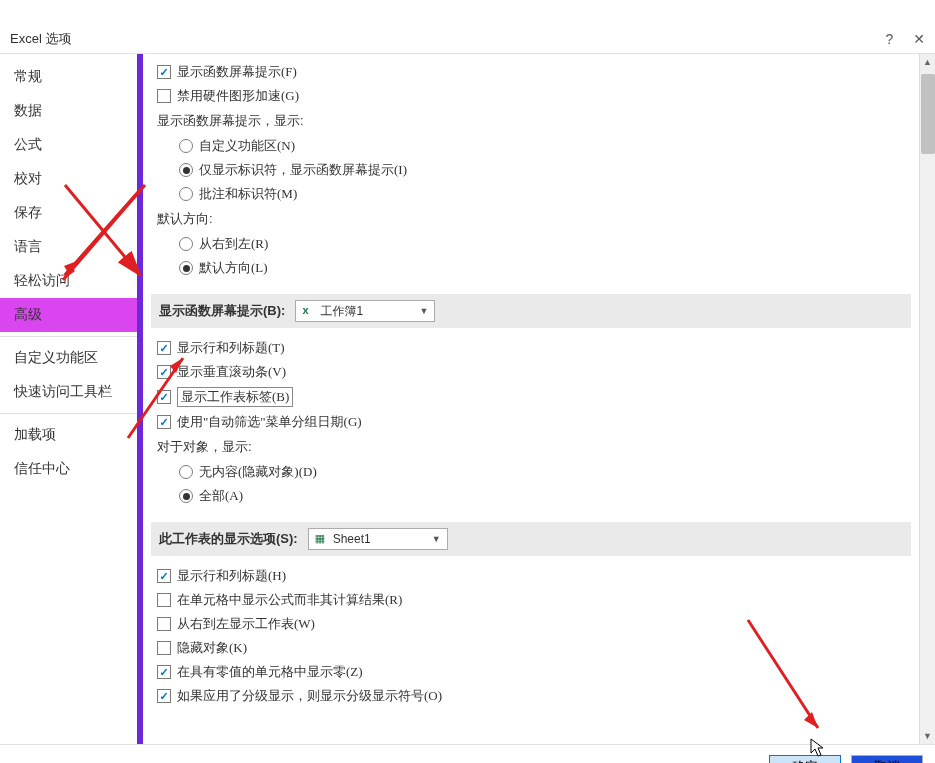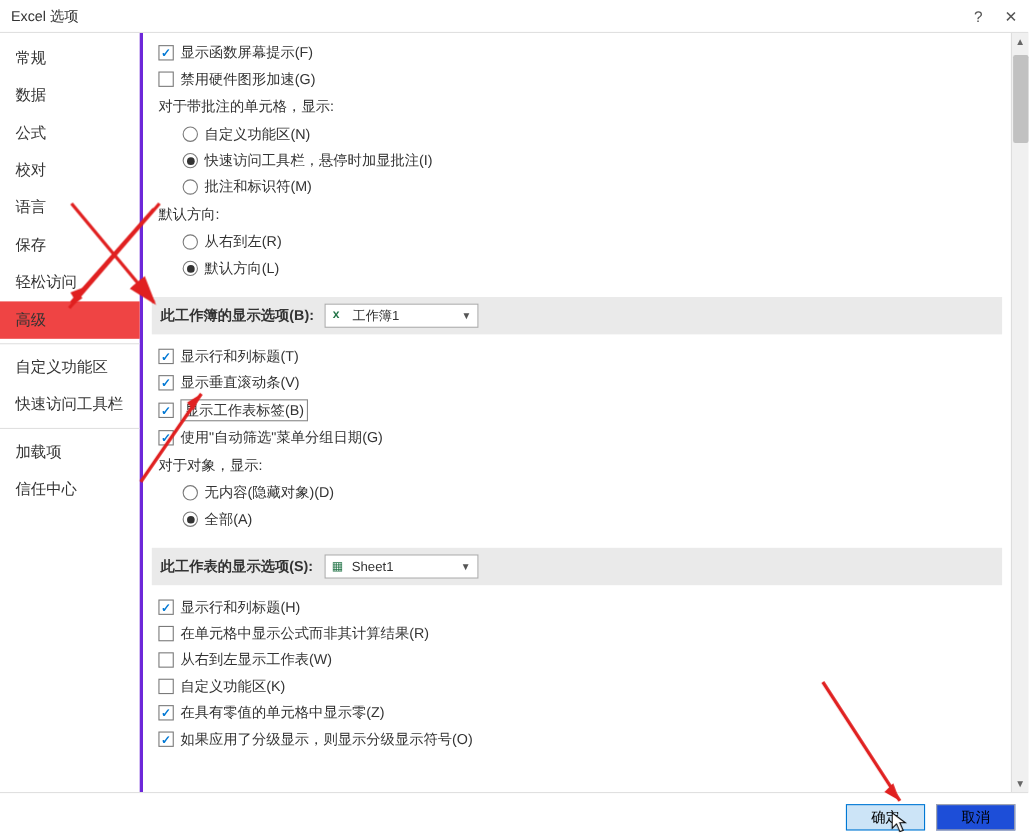--- a/index.html
+++ b/index.html
@@ -1,32 +1,32 @@
 <!DOCTYPE html>
 <html><head>
 <meta charset="utf-8">
 <style>
 * { box-sizing: border-box; margin: 0; padding: 0; }
 body { font-family: "Microsoft YaHei", "Segoe UI", sans-serif; font-size: 13px; color: #333; background: #fff; width: 935px; height: 763px; overflow: hidden; position: relative; }
-.titlebar { display: flex; align-items: center; justify-content: space-between; padding: 6px 10px; height: 30px; border-bottom: 1px solid #e0e0e0; }
+.titlebar { display: flex; align-items: center; justify-content: space-between; padding: 6px 10px; height: 30px; border-bottom: 1px solid #e0e0e0; margin-top: 24px; }
 .titlebar .title { font-size: 13px; color: #333; }
 .titlebar .controls { display: flex; gap: 20px; align-items: center; }
 .titlebar .help-icon, .titlebar .close-icon { cursor: pointer; font-size: 14px; color: #555; }
 .main-area { display: flex; height: 690px; }
-.sidebar { width: 130px; border-right: 3px solid #6d28d9; background: #fff; padding-top: 6px; }
+.sidebar { width: 143px; border-right: 6px solid #6d28d9; background: #fff; padding-top: 6px; }
 .sidebar-item { padding: 8px 14px; font-size: 14px; color: #333; cursor: pointer; }
-.sidebar-item.active { background: #ef4444; }
+.sidebar-item.active { background: #d946ef; }
 .sidebar-sep { border-top: 1px solid #e0e0e0; margin: 4px 0; }
 .content-wrap { flex: 1; display: flex; flex-direction: column; }
 .content { flex: 1; overflow-y: auto; padding: 6px 4px 6px 8px; position: relative; }
 .scrollbar-track { position: absolute; right: 0; top: 0; width: 16px; height: 100%; background: #f0f0f0; border-left: 1px solid #ddd; display: flex; flex-direction: column; align-items: center; justify-content: space-between; }
 .scrollbar-arrow { width: 16px; height: 16px; display: flex; align-items: center; justify-content: center; font-size: 9px; color: #666; cursor: pointer; }
 .scrollbar-thumb { width: 14px; height: 80px; background: #c1c1c1; border-radius: 2px; cursor: pointer; }
 .inner-content { padding-right: 20px; }
-.opt-row { display: flex; align-items: center; padding: 3px 0 3px 6px; font-size: 13px; }
+.opt-row { display: flex; align-items: center; padding: 3px 0 3px 6px; font-size: 13px; font-family: Liberation Serif, serif; }
 .opt-row.indent1 { padding-left: 6px; }
 .opt-row.indent2 { padding-left: 28px; }
 .checkbox-box { width: 14px; height: 14px; border: 1px solid #7a7a7a; margin-right: 6px; display: inline-flex; align-items: center; justify-content: center; background: #fff; flex-shrink: 0; cursor: pointer; }
 .checkbox-box.checked::after { content: "✓"; font-size: 11px; color: #0078d4; font-weight: bold; }
 .radio-box { width: 14px; height: 14px; border: 1px solid #7a7a7a; border-radius: 50%; margin-right: 6px; display: inline-flex; align-items: center; justify-content: center; background: #fff; flex-shrink: 0; cursor: pointer; }
 .radio-box.checked::after { content: ""; width: 7px; height: 7px; background: #333; border-radius: 50%; }
 .plain-label { font-size: 13px; color: #333; padding: 4px 0 4px 6px; }
 .boxed { border: 1px solid #888; padding: 0 3px; }
 .section-header { background: #eaeaea; padding: 6px 8px; margin: 14px 0 8px 0; display: flex; align-items: center; gap: 10px; font-weight: bold; font-size: 13px; }
 .dropdown { display: inline-flex; align-items: center; border: 1px solid #ababab; background: #fff; height: 22px; min-width: 140px; padding: 0 6px; font-size: 12px; cursor: pointer; font-weight: normal; }
@@ -52,22 +52,22 @@
     <span class="close-icon">✕</span>
   </div>
 </div>
 
 <div class="main-area">
   <div class="sidebar">
     <div class="sidebar-item">常规</div>
     <div class="sidebar-item">数据</div>
     <div class="sidebar-item">公式</div>
     <div class="sidebar-item">校对</div>
+    <div class="sidebar-item">保存</div>
     <div class="sidebar-item">语言</div>
-    <div class="sidebar-item">保存</div>
     <div class="sidebar-item">轻松访问</div>
     <div class="sidebar-item active">高级</div>
     <div class="sidebar-sep"></div>
     <div class="sidebar-item">自定义功能区</div>
     <div class="sidebar-item">快速访问工具栏</div>
     <div class="sidebar-sep"></div>
     <div class="sidebar-item">加载项</div>
     <div class="sidebar-item">信任中心</div>
   </div>
 
@@ -77,46 +77,46 @@
 
         <div class="opt-row indent1">
           <span class="checkbox-box checked"></span>
           <span>显示函数屏幕提示(F)</span>
         </div>
         <div class="opt-row indent1">
           <span class="checkbox-box"></span>
           <span>禁用硬件图形加速(G)</span>
         </div>
 
-        <div class="plain-label">对于带批注的单元格，显示:</div>
+        <div class="plain-label">显示函数屏幕提示，显示:</div>
         <div class="opt-row indent2">
           <span class="radio-box"></span>
           <span>自定义功能区(N)</span>
         </div>
         <div class="opt-row indent2">
           <span class="radio-box checked"></span>
-          <span>快速访问工具栏，悬停时加显批注(I)</span>
+          <span>仅显示标识符，显示函数屏幕提示(I)</span>
         </div>
         <div class="opt-row indent2">
           <span class="radio-box"></span>
           <span>批注和标识符(M)</span>
         </div>
 
         <div class="plain-label">默认方向:</div>
         <div class="opt-row indent2">
           <span class="radio-box"></span>
           <span>从右到左(R)</span>
         </div>
         <div class="opt-row indent2">
           <span class="radio-box checked"></span>
           <span>默认方向(L)</span>
         </div>
 
         <div class="section-header">
-          <span>此工作簿的显示选项(B):</span>
+          <span>显示函数屏幕提示(B):</span>
           <span class="dropdown">
             <span class="dd-icon green-icon">x</span>
             <span class="dd-text">工作簿1</span>
             <span class="dd-arrow">▼</span>
           </span>
         </div>
 
         <div class="opt-row indent1">
           <span class="checkbox-box checked"></span>
           <span>显示行和列标题(T)</span>
@@ -160,21 +160,21 @@
         <div class="opt-row indent1">
           <span class="checkbox-box"></span>
           <span>在单元格中显示公式而非其计算结果(R)</span>
         </div>
         <div class="opt-row indent1">
           <span class="checkbox-box"></span>
           <span>从右到左显示工作表(W)</span>
         </div>
         <div class="opt-row indent1">
           <span class="checkbox-box"></span>
-          <span>自定义功能区(K)</span>
+          <span>隐藏对象(K)</span>
         </div>
         <div class="opt-row indent1">
           <span class="checkbox-box checked"></span>
           <span>在具有零值的单元格中显示零(Z)</span>
         </div>
         <div class="opt-row indent1">
           <span class="checkbox-box checked"></span>
           <span>如果应用了分级显示，则显示分级显示符号(O)</span>
         </div>
 

